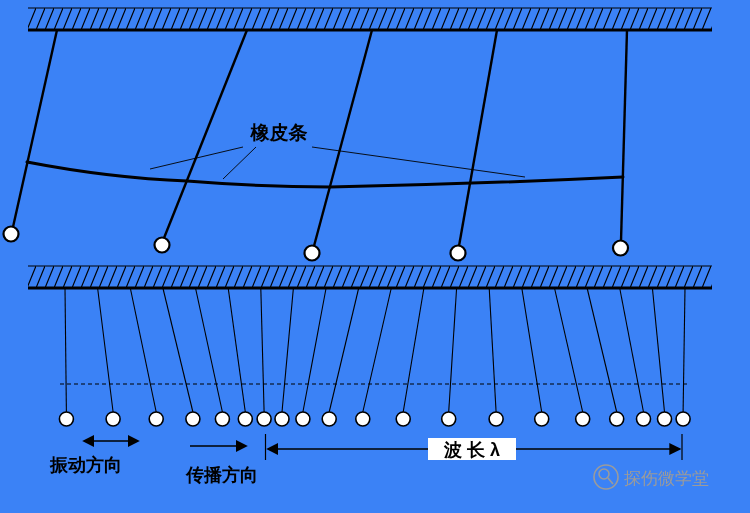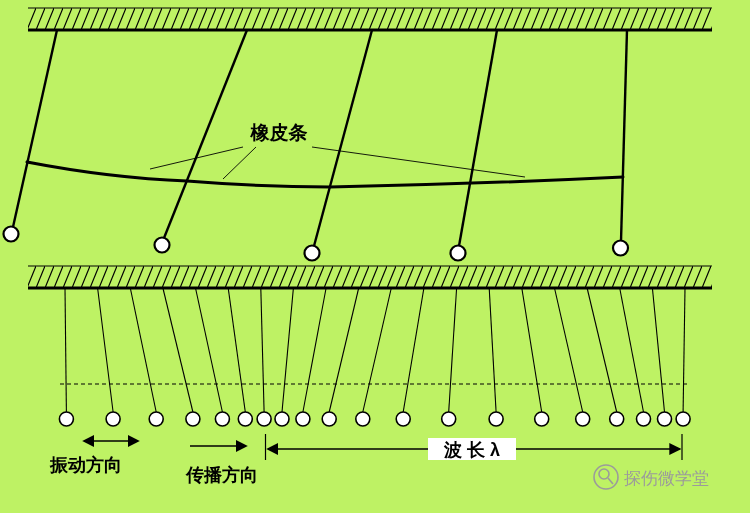--- a/index.html
+++ b/index.html
@@ -1,17 +1,17 @@
 <!DOCTYPE html>
 <html><head>
 <meta charset="utf-8">
 <style>
   html, body { margin: 0; padding: 0; background: #ffffff; }
   .canvas {
-    width: 750px; height: 513px; background: #bef264;
+    width: 750px; height: 513px; background: #3b82f6;
     position: relative; overflow: hidden;
     font-family: "Liberation Sans", "DejaVu Sans", sans-serif;
   }
   svg text {
     font-family: "Liberation Sans", "DejaVu Sans", sans-serif;
     fill: #000000;
   }
   .edge-thick   { stroke: #000; stroke-width: 3; }
   .edge-thin    { stroke: #000; stroke-width: 1.2; }
   .string-thick { stroke: #000; stroke-width: 2.4; }

